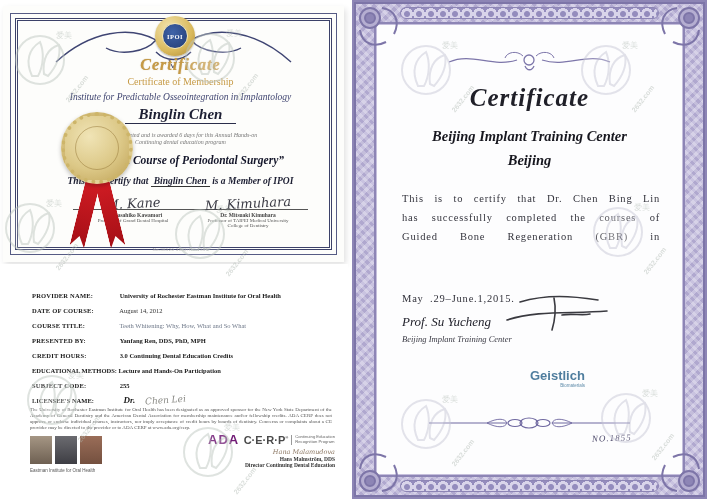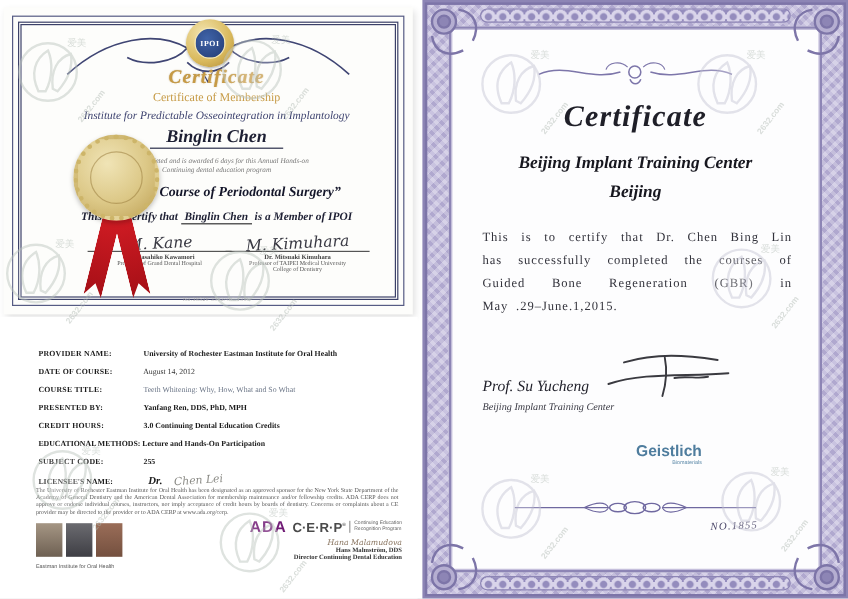--- a/index.html
+++ b/index.html
@@ -95,21 +95,21 @@
   .c3-corner { position:absolute; width:52px; height:52px; }
   .c3-title { left:40px; right:40px; top:84px; text-align:center; font-size:25px;
               font-style:italic; font-weight:600; color:#1f1f28; letter-spacing:1px; }
   .c3-org1 { left:40px; right:40px; top:128px; text-align:center; font-size:14.5px;
              font-style:italic; font-weight:bold; color:#17171f; }
   .c3-org2 { left:40px; right:40px; top:152px; text-align:center; font-size:14.5px;
              font-style:italic; font-weight:bold; color:#17171f; }
   .c3-body { left:50px; width:258px; top:193px; font-size:10.5px; color:#33333c;
              letter-spacing:.8px; word-spacing:3px; }
   .c3-body .bl { height:19px; text-align:justify; text-align-last:justify; }
-  .c3-body .bl.last { text-align-last:left; }
+  .c3-body .bl.last { text-align-last:left;margin-top:43px; }
   .c3-signer { left:50px; top:314px; font-size:13px; font-style:italic; color:#22222c; }
   .c3-signer-org { left:50px; top:334px; font-size:8.5px; font-style:italic; color:#3a3a44; }
   .bitc-b { font-size:28px; font-weight:bold; font-family:"Liberation Serif",serif; color:#151515;
             background:repeating-linear-gradient(100deg,#111 0 2px,#f5f5f5 2px 3.5px);
             -webkit-background-clip:text; background-clip:text; -webkit-text-fill-color:transparent; }
   .bitc-itc { font-size:19px; font-weight:bold; letter-spacing:3px; color:#151515; }
   .bitc-cap { font-size:3.5px; color:#333; letter-spacing:.3px; margin-top:-3px; }
   .geist { font-family:"Liberation Sans",sans-serif; font-size:13px; font-weight:bold; color:#4f7d9e; }
   .geist-sub { font-family:"Liberation Sans",sans-serif; font-size:4.5px; color:#5c89a8; text-align:right; }
   .c3-serial { top:433px; left:240px; font-size:9px; font-style:italic; color:#4a4668;

